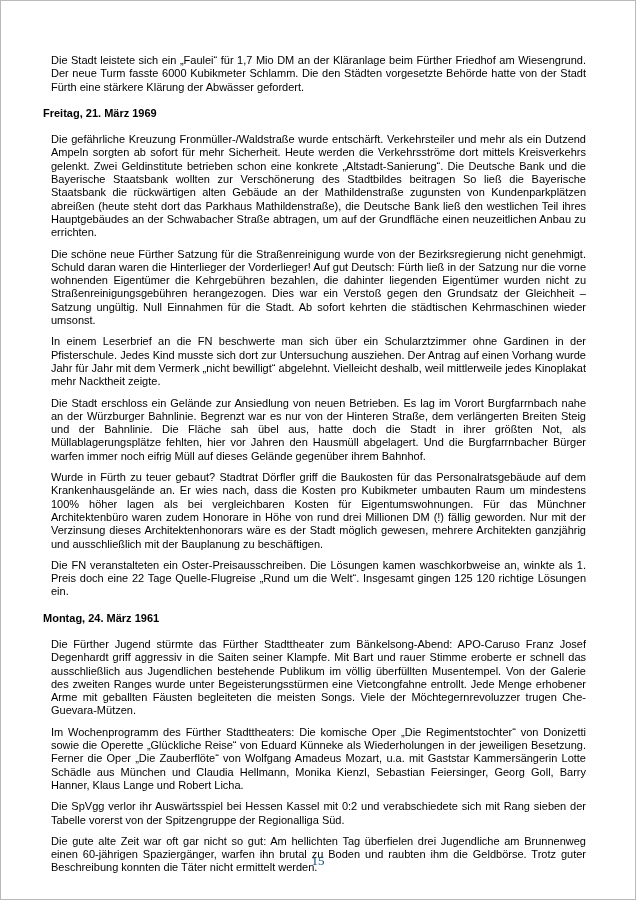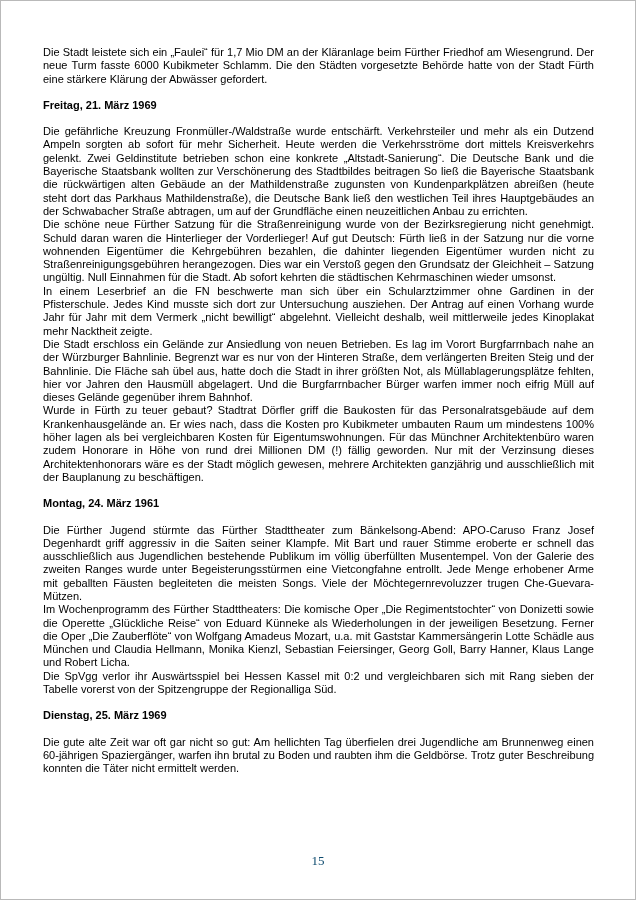--- a/index.html
+++ b/index.html
@@ -13,21 +13,21 @@
     width: 636px;
     height: 900px;
     background: #ffffff;
     border: 1px solid #b9b9b9;
     padding: 45px 41px 0 42px;
     font-family: "Liberation Sans", "DejaVu Sans", sans-serif;
     color: #000000;
     overflow: hidden;
   }
   .para {
-    margin: 0;
+    margin: 8px;
     font-size: 11px;
     line-height: 13.3px;
     text-align: justify;
   }
   .heading {
     margin: 13px 0 13px 0;
     font-size: 11px;
     line-height: 13.3px;
     font-weight: bold;
     text-align: left;
@@ -50,24 +50,24 @@
 
   <p class="para">Die Stadt leistete sich ein „Faulei“ für 1,7 Mio DM an der Kläranlage beim Fürther Friedhof am Wiesengrund. Der neue Turm fasste 6000 Kubikmeter Schlamm. Die den Städten vorgesetzte Behörde hatte von der Stadt Fürth eine stärkere Klärung der Abwässer gefordert.</p>
 
   <div class="heading">Freitag, 21. März 1969</div>
   <p class="para">Die gefährliche Kreuzung Fronmüller-/Waldstraße wurde entschärft. Verkehrsteiler und mehr als ein Dutzend Ampeln sorgten ab sofort für mehr Sicherheit. Heute werden die Verkehrsströme dort mittels Kreisverkehrs gelenkt. Zwei Geldinstitute betrieben schon eine konkrete „Altstadt-Sanierung“. Die Deutsche Bank und die Bayerische Staatsbank wollten zur Verschönerung des Stadtbildes beitragen So ließ die Bayerische Staatsbank die rückwärtigen alten Gebäude an der Mathildenstraße zugunsten von Kundenparkplätzen abreißen (heute steht dort das Parkhaus Mathildenstraße), die Deutsche Bank ließ den westlichen Teil ihres Hauptgebäudes an der Schwabacher Straße abtragen, um auf der Grundfläche einen neuzeitlichen Anbau zu errichten.</p>
   <p class="para">Die schöne neue Fürther Satzung für die Straßenreinigung wurde von der Bezirksregierung nicht genehmigt. Schuld daran waren die Hinterlieger der Vorderlieger! Auf gut Deutsch: Fürth ließ in der Satzung nur die vorne wohnenden Eigentümer die Kehrgebühren bezahlen, die dahinter liegenden Eigentümer wurden nicht zu Straßenreinigungsgebühren herangezogen. Dies war ein Verstoß gegen den Grundsatz der Gleichheit – Satzung ungültig. Null Einnahmen für die Stadt. Ab sofort kehrten die städtischen Kehrmaschinen wieder umsonst.</p>
 
   <p class="para">In einem Leserbrief an die FN beschwerte man sich über ein Schularztzimmer ohne Gardinen in der Pfisterschule. Jedes Kind musste sich dort zur Untersuchung ausziehen. Der Antrag auf einen Vorhang wurde Jahr für Jahr mit dem Vermerk „nicht bewilligt“ abgelehnt. Vielleicht deshalb, weil mittlerweile jedes Kinoplakat mehr Nacktheit zeigte.</p>
   <p class="para">Die Stadt erschloss ein Gelände zur Ansiedlung von neuen Betrieben. Es lag im Vorort Burgfarrnbach nahe an der Würzburger Bahnlinie. Begrenzt war es nur von der Hinteren Straße, dem verlängerten Breiten Steig und der Bahnlinie. Die Fläche sah übel aus, hatte doch die Stadt in ihrer größten Not, als Müllablagerungsplätze fehlten, hier vor Jahren den Hausmüll abgelagert. Und die Burgfarrnbacher Bürger warfen immer noch eifrig Müll auf dieses Gelände gegenüber ihrem Bahnhof.</p>
   <p class="para">Wurde in Fürth zu teuer gebaut? Stadtrat Dörfler griff die Baukosten für das Personalratsgebäude auf dem Krankenhausgelände an. Er wies nach, dass die Kosten pro Kubikmeter umbauten Raum um mindestens 100% höher lagen als bei vergleichbaren Kosten für Eigentumswohnungen. Für das Münchner Architektenbüro waren zudem Honorare in Höhe von rund drei Millionen DM (!) fällig geworden. Nur mit der Verzinsung dieses Architektenhonorars wäre es der Stadt möglich gewesen, mehrere Architekten ganzjährig und ausschließlich mit der Bauplanung zu beschäftigen.</p>
+  <p class="para">Die FN veranstalteten ein Oster-Preisausschreiben. Die Lösungen kamen waschkorbweise an, winkte als 1. Preis doch eine 22 Tage Quelle-Flugreise „Rund um die Welt“. Insgesamt gingen 125 120 richtige Lösungen ein.</p>
 
   <div class="heading">Montag, 24. März 1961</div>
   <p class="para">Die Fürther Jugend stürmte das Fürther Stadttheater zum Bänkelsong-Abend: APO-Caruso Franz Josef Degenhardt griff aggressiv in die Saiten seiner Klampfe. Mit Bart und rauer Stimme eroberte er schnell das ausschließlich aus Jugendlichen bestehende Publikum im völlig überfüllten Musentempel. Von der Galerie des zweiten Ranges wurde unter Begeisterungsstürmen eine Vietcongfahne entrollt. Jede Menge erhobener Arme mit geballten Fäusten begleiteten die meisten Songs. Viele der Möchtegernrevoluzzer trugen Che-Guevara-Mützen.</p>
   <p class="para">Im Wochenprogramm des Fürther Stadttheaters: Die komische Oper „Die Regimentstochter“ von Donizetti sowie die Operette „Glückliche Reise“ von Eduard Künneke als Wiederholungen in der jeweiligen Besetzung. Ferner die Oper „Die Zauberflöte“ von Wolfgang Amadeus Mozart, u.a. mit Gaststar Kammersängerin Lotte Schädle aus München und Claudia Hellmann, Monika Kienzl, Sebastian Feiersinger, Georg Goll, Barry Hanner, Klaus Lange und Robert Licha.</p>
-  <p class="para">Die SpVgg verlor ihr Auswärtsspiel bei Hessen Kassel mit 0:2 und vergleichbaren sich mit Rang sieben der Tabelle vorerst von der Spitzengruppe der Regionalliga Süd.</p>
+  <p class="para">Die SpVgg verlor ihr Auswärtsspiel bei Hessen Kassel mit 0:2 und verabschiedete sich mit Rang sieben der Tabelle vorerst von der Spitzengruppe der Regionalliga Süd.</p>
 
-  <div class="heading">Dienstag, 25. März 1969</div>
   <p class="para">Die gute alte Zeit war oft gar nicht so gut: Am hellichten Tag überfielen drei Jugendliche am Brunnenweg einen 60-jährigen Spaziergänger, warfen ihn brutal zu Boden und raubten ihm die Geldbörse. Trotz guter Beschreibung konnten die Täter nicht ermittelt werden.</p>
 
   <div class="page-number">15</div>
 
 </div>
 
 </body></html>

